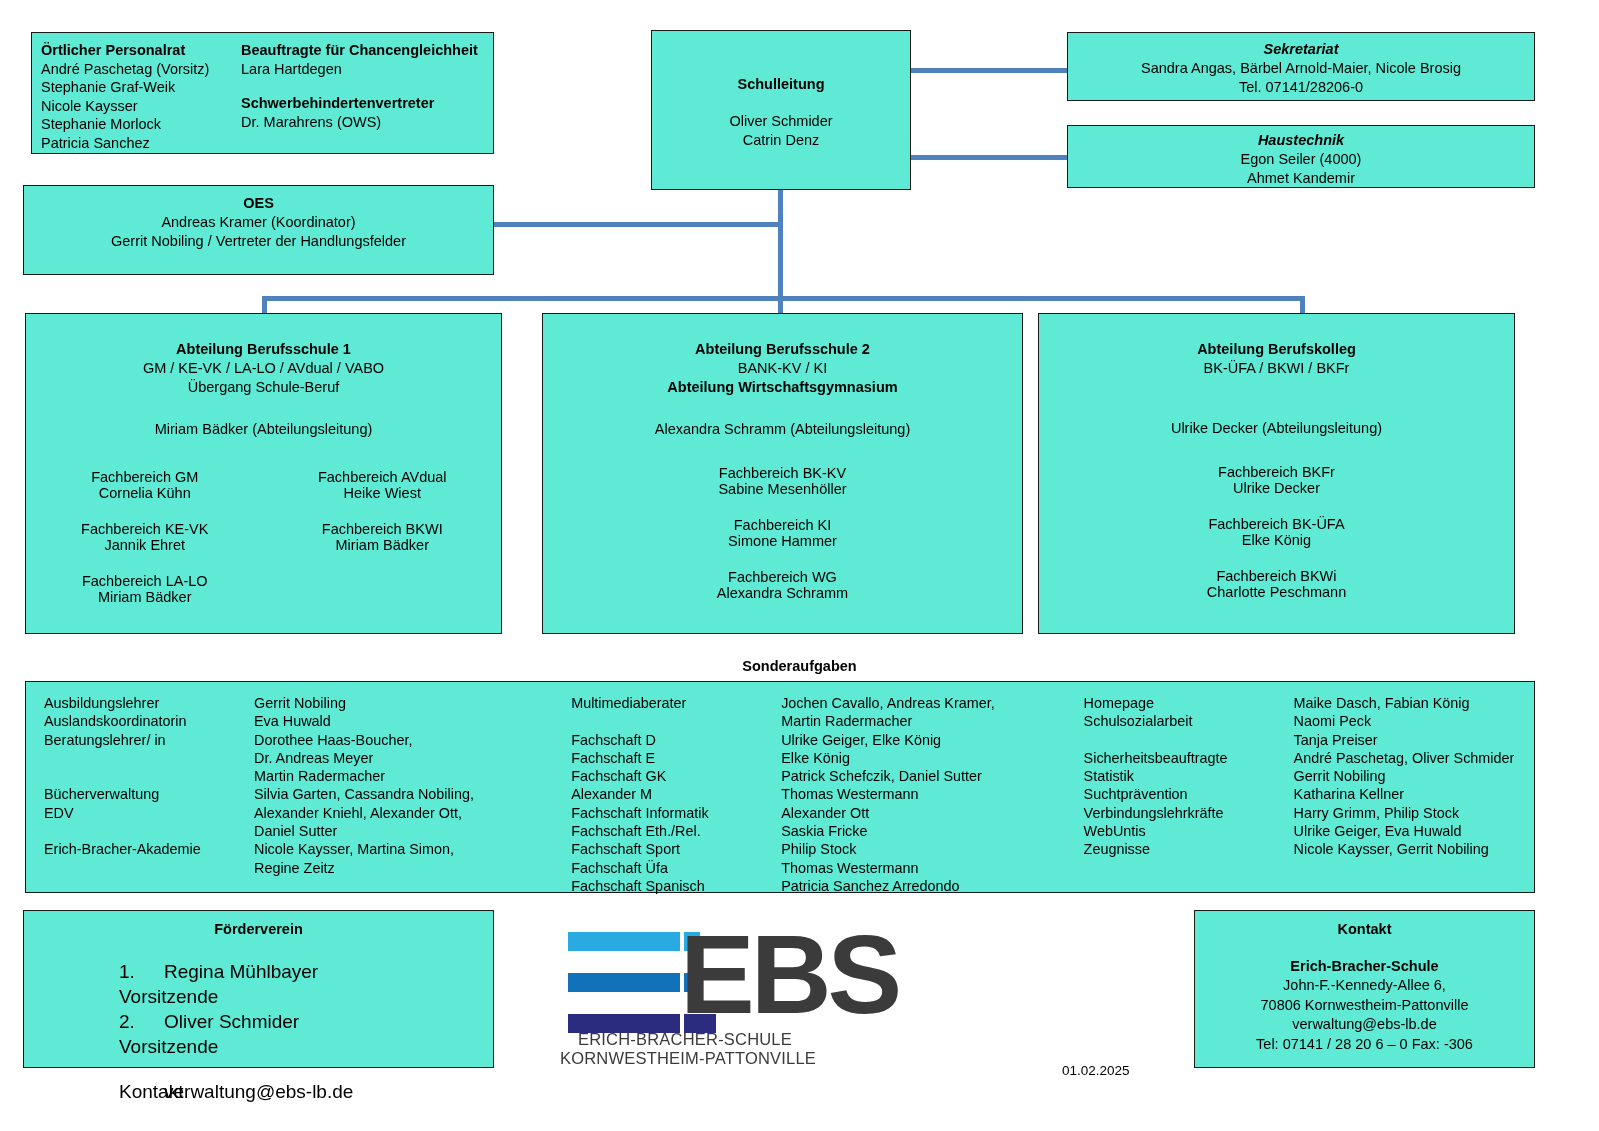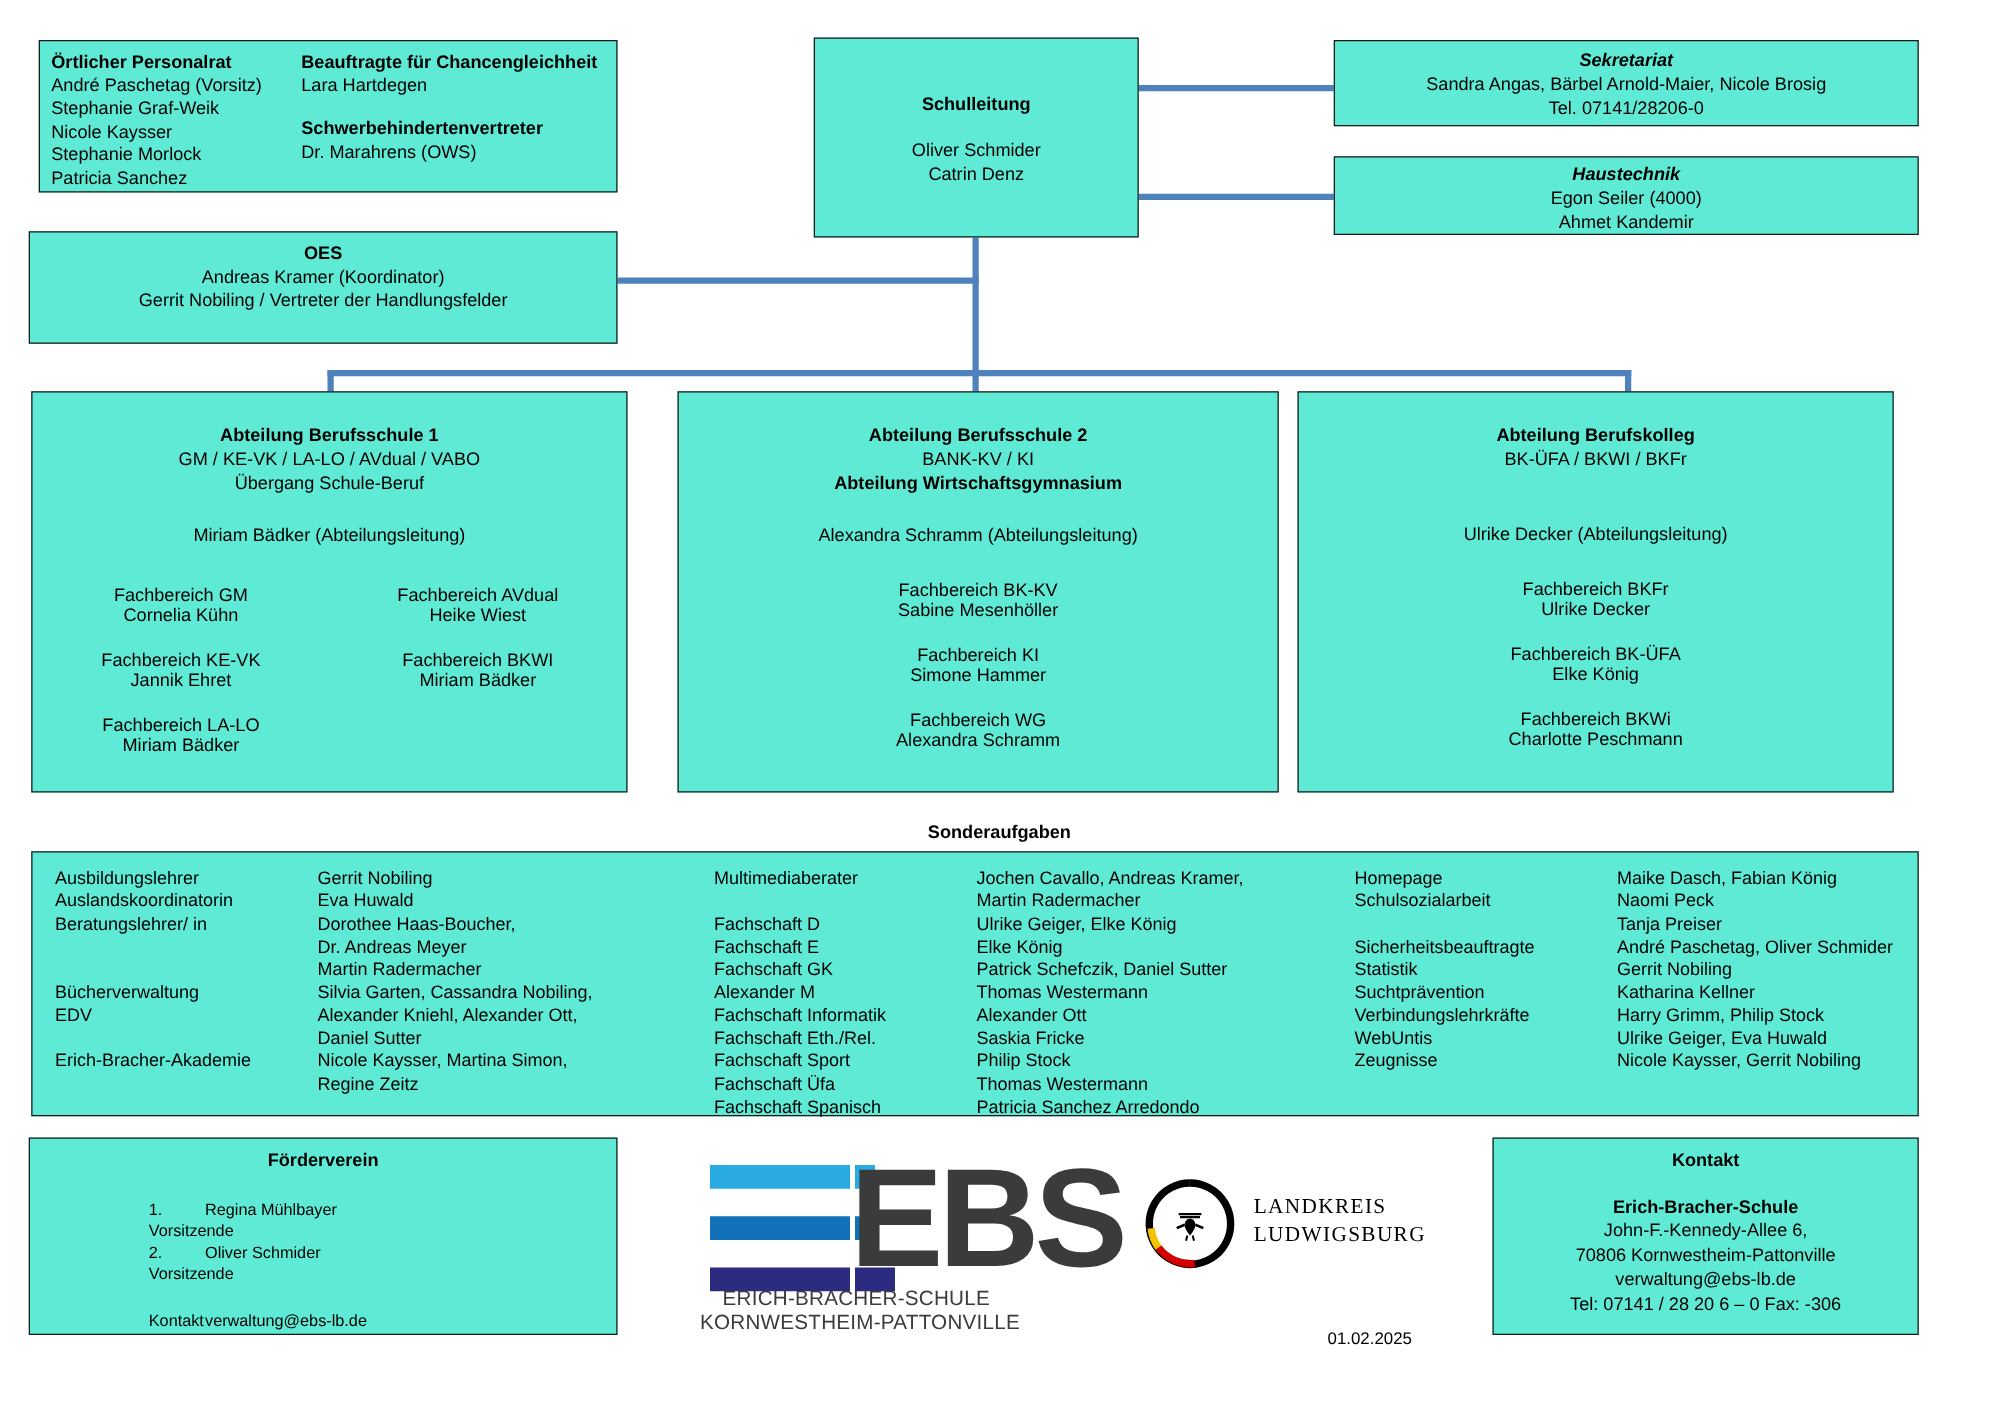--- a/index.html
+++ b/index.html
@@ -75,21 +75,21 @@
   #sonder .col.c1{width:520px;padding-left:18px;}
   #sonder .col.c2{width:505px;padding-left:18px;}
   #sonder .col.c3{width:460px;padding-left:18px;}
   #sonder .lab{width:210px;}
   #sonder .val{flex:1;}
   #sonder .r{line-height:1.27;white-space:nowrap;min-height:18px;}
 
   
   #foerder{left:23px;top:910px;width:471px;height:158px;}
   #foerder .t{padding-top:10px;font-size:14.5px;font-weight:bold;text-align:center;}
-  #foerder .rows{padding-top:22px;font-size:13px;}
+  #foerder .rows{padding-top:22px;font-size:19px;}
   #foerder .rw{display:flex;line-height:1.32;}
   #foerder .k{width:140px;padding-left:95px;box-sizing:border-box;}
   #foerder .v{flex:1;}
 
   
   #kontakt{left:1194px;top:910px;width:341px;height:158px;}
   #kontakt .t{padding-top:10px;font-size:14.5px;font-weight:bold;text-align:center;}
   #kontakt .body{padding-top:20px;font-size:14.5px;text-align:center;line-height:1.34;}
 
   
@@ -381,35 +381,20 @@
       <div class="bar b2"></div>
       <div class="bar b2b"></div>
       <div class="bar b3"></div>
       <div class="bar b3b"></div>
       <div class="bstxt">EBS</div>
     </div>
     <div class="l1">ERICH-BRACHER-SCHULE</div>
     <div class="l2">KORNWESTHEIM-PATTONVILLE</div>
   </div>
 
-  <div id="lk-logo">
-    <svg class="seal" viewBox="0 0 100 100">
-      <path d="M50 6 A44 44 0 1 1 49.9 6" fill="none" stroke="#000000" stroke-width="8"></path>
-      <path d="M8 55 A44 44 0 0 0 16 76" fill="none" stroke="#f5c400" stroke-width="8"></path>
-      <path d="M16 76 A44 44 0 0 0 55 93" fill="none" stroke="#d40000" stroke-width="8"></path>
-      <g transform="translate(50,54) scale(0.36)">
-        <path d="M-34 -40 L34 -40 M-30 -31 L30 -31" stroke="#000" stroke-width="7" fill="none"></path>
-        <path d="M0 -26 C-10 -26 -16 -18 -16 -8 C-16 4 -8 14 0 24 C8 14 16 4 16 -8 C16 -18 10 -26 0 -26 Z" fill="#000"></path>
-        <path d="M-16 -8 L-40 2 M16 -8 L40 2" stroke="#000" stroke-width="8"></path>
-        <path d="M-8 24 L-12 40 M8 24 L12 40" stroke="#000" stroke-width="6"></path>
-      </g>
-    </svg>
-    <div class="lk1">LANDKREIS</div>
-    <div class="lk2">LUDWIGSBURG</div>
-  </div>
 
   <div class="box" id="kontakt">
     <div class="t">Kontakt</div>
     <div class="body">
       <div class="ttl">Erich-Bracher-Schule</div>
       <div>John-F.-Kennedy-Allee 6,</div>
       <div>70806 Kornwestheim-Pattonville</div>
       <div>verwaltung@ebs-lb.de</div>
       <div>Tel: 07141 / 28 20 6 – 0     Fax: -306</div>
     </div>

